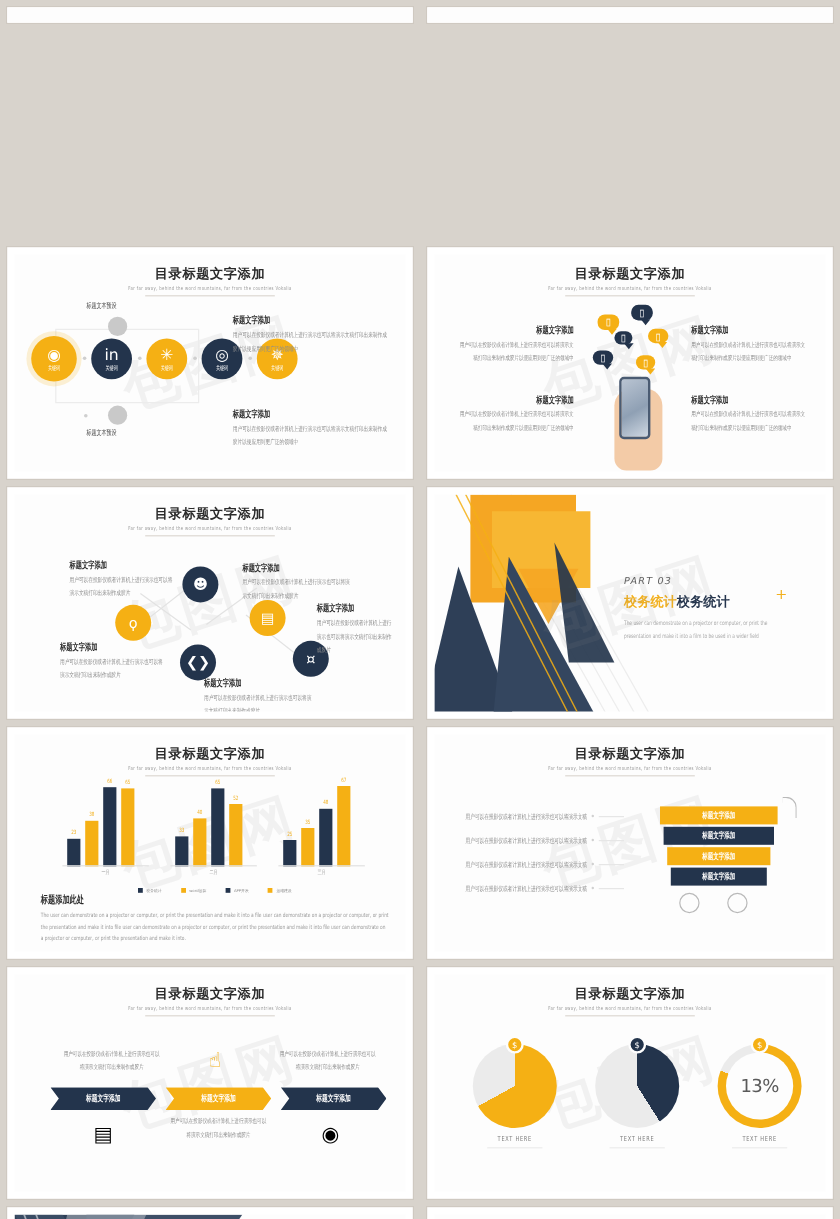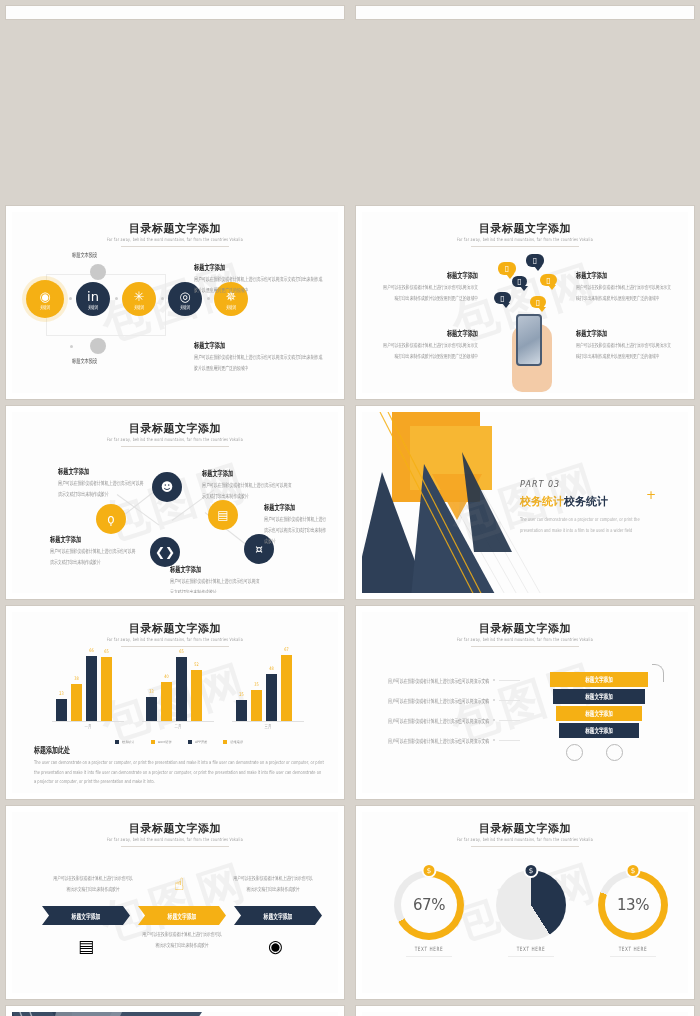--- a/index.html
+++ b/index.html
@@ -619,21 +619,20 @@
           <span>包图网</span>
         </div>
       <div class="shead">
         <div class="t">目录标题文字添加</div>
         <div class="s">Far far away, behind the word mountains, far from the countries Vokalia</div>
         <div class="rule"></div>
       </div>
 
       <div class="donut" style="left:32px; top:58px;">
         <div class="ring" style="background: conic-gradient(#f5b014 0% 67%, #ebebeb 67% 100%);"></div>
-        <div class="hole">67%</div>
         <div class="dcoin y">$</div>
         <div class="dlabel">TEXT HERE</div>
         <div class="dline"></div>
       </div>
 
       <div class="donut" style="left:134px; top:58px;">
         <div class="ring" style="background: conic-gradient(#23344c 0% 41%, #ebebeb 41% 100%);"></div>
         <div class="dcoin n">$</div>
         <div class="dlabel">TEXT HERE</div>
         <div class="dline"></div>

